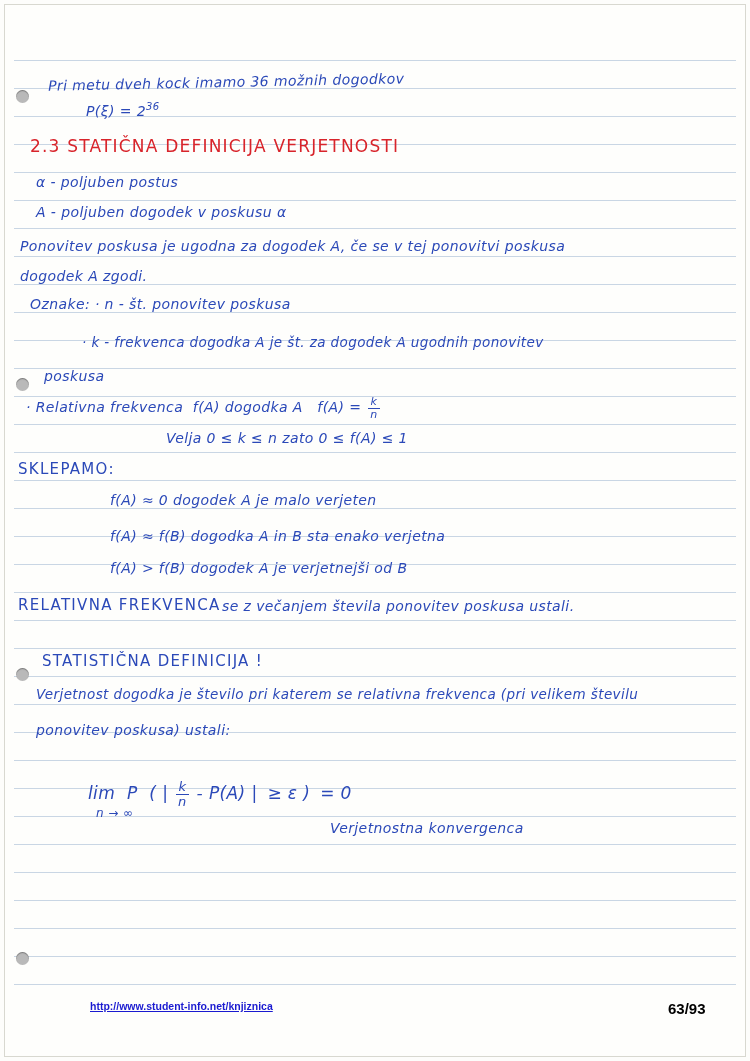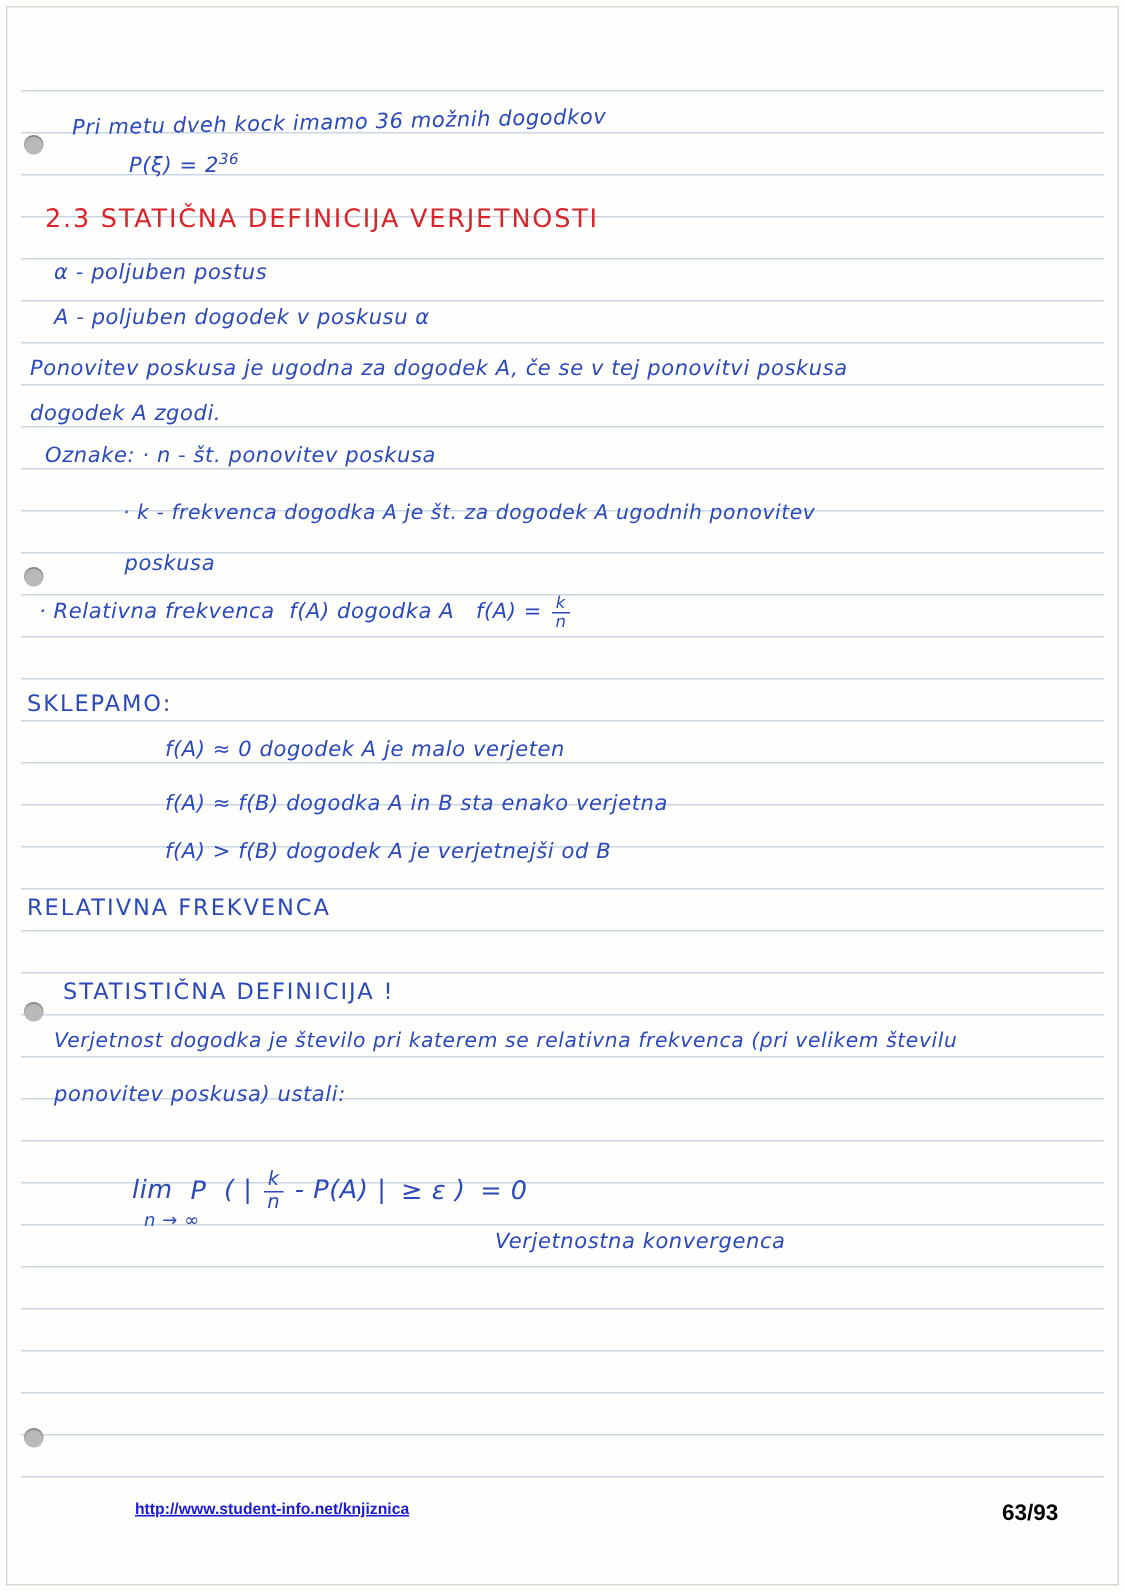--- a/index.html
+++ b/index.html
@@ -168,42 +168,44 @@
   <div class="hw blue" style="left:36px; top:204px;">A - poljuben dogodek v poskusu α</div>
 
   <div class="hw blue" style="left:20px; top:238px; font-size:14px;">Ponovitev poskusa je ugodna  za dogodek A, če se v tej ponovitvi poskusa</div>
 
   <div class="hw blue" style="left:20px; top:268px;">dogodek A zgodi.</div>
 
   <div class="hw blue" style="left:30px; top:296px;">Oznake:  · n - št. ponovitev poskusa</div>
 
   <div class="hw blue" style="left:82px; top:334px; font-size:13.5px;">· k - frekvenca dogodka A je št. za dogodek A ugodnih ponovitev</div>
 
-  <div class="hw blue" style="left:44px; top:368px;margin-left:39px;">poskusa</div>
+  <div class="hw blue" style="left:44px; top:368px;">poskusa</div>
 
   <div class="hw blue" style="left:26px; top:396px;">
     <span>· Relativna frekvenca&nbsp; f(A) dogodka A&nbsp;&nbsp; f(A) =</span>
     <span class="frac">
       <span class="num">k</span>
       <span class="den">n</span>
     </span>
   </div>
 
+  <div class="hw blue" style="left:166px; top:430px;">Velja   0 ≤ k ≤ n  zato  0 ≤ f(A) ≤ 1</div>
 
   <div class="hw blue-caps" style="left:18px; top:460px;">SKLEPAMO:</div>
 
 
   <div class="hw blue" style="left:110px; top:492px;">f(A) ≈ 0    dogodek A je  malo verjeten</div>
 
   <div class="hw blue" style="left:110px; top:528px;">f(A) ≈ f(B)  dogodka A in B sta enako verjetna</div>
 
   <div class="hw blue" style="left:110px; top:560px;">f(A) &gt; f(B)  dogodek A je  verjetnejši od B</div>
 
   <div class="hw blue-caps" style="left:18px; top:596px;">RELATIVNA  FREKVENCA</div>
 
+  <div class="hw blue" style="left:222px; top:598px;">se z večanjem  števila ponovitev poskusa  ustali.</div>
 
   <div class="hw blue-caps" style="left:42px; top:652px;">STATISTIČNA  DEFINICIJA !</div>
 
   <div class="hw blue" style="left:36px; top:686px; font-size:13.5px;">Verjetnost dogodka je število pri katerem se relativna frekvenca (pri velikem številu</div>
 
   <div class="hw blue" style="left:36px; top:722px;">ponovitev poskusa) ustali:</div>
 
   <div class="hw blue" style="left:88px; top:780px; font-size:17px;">
     <span>lim</span>
     <span style="margin-left:6px;">P</span>

